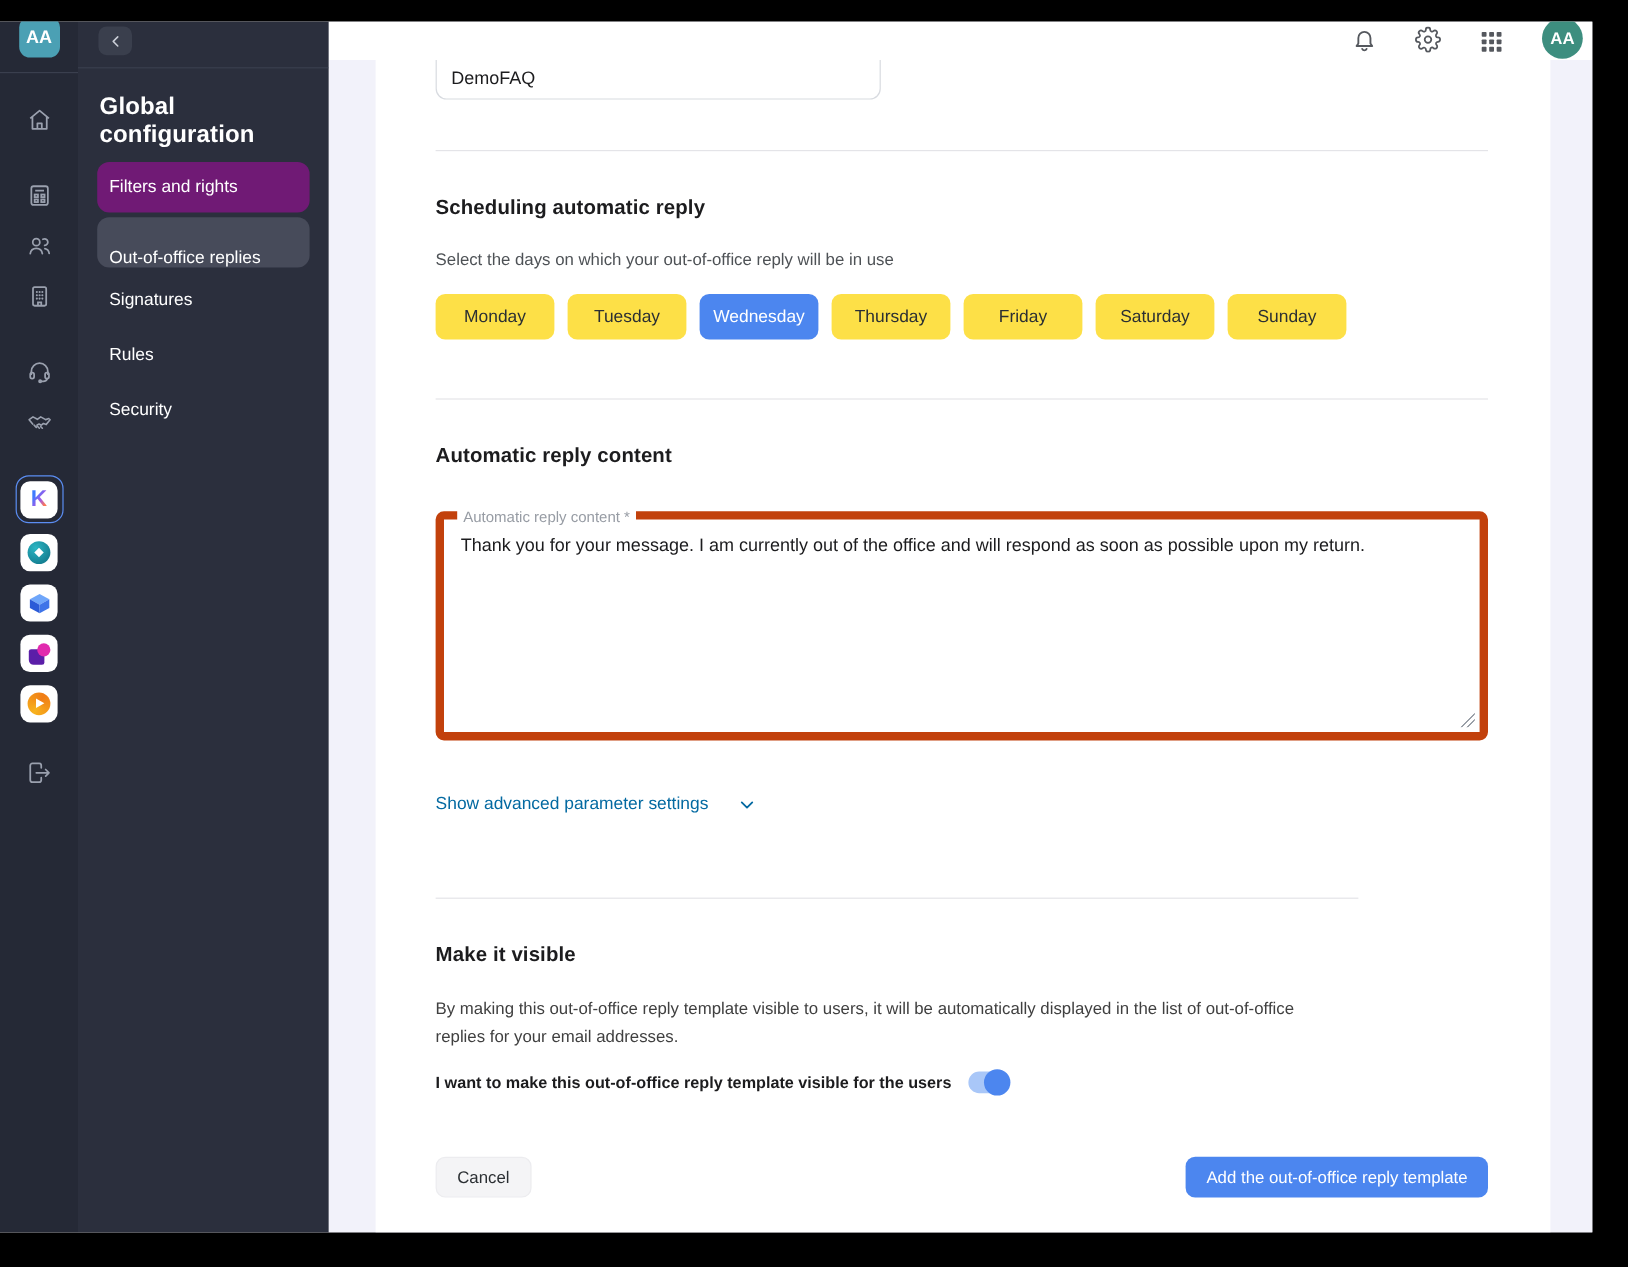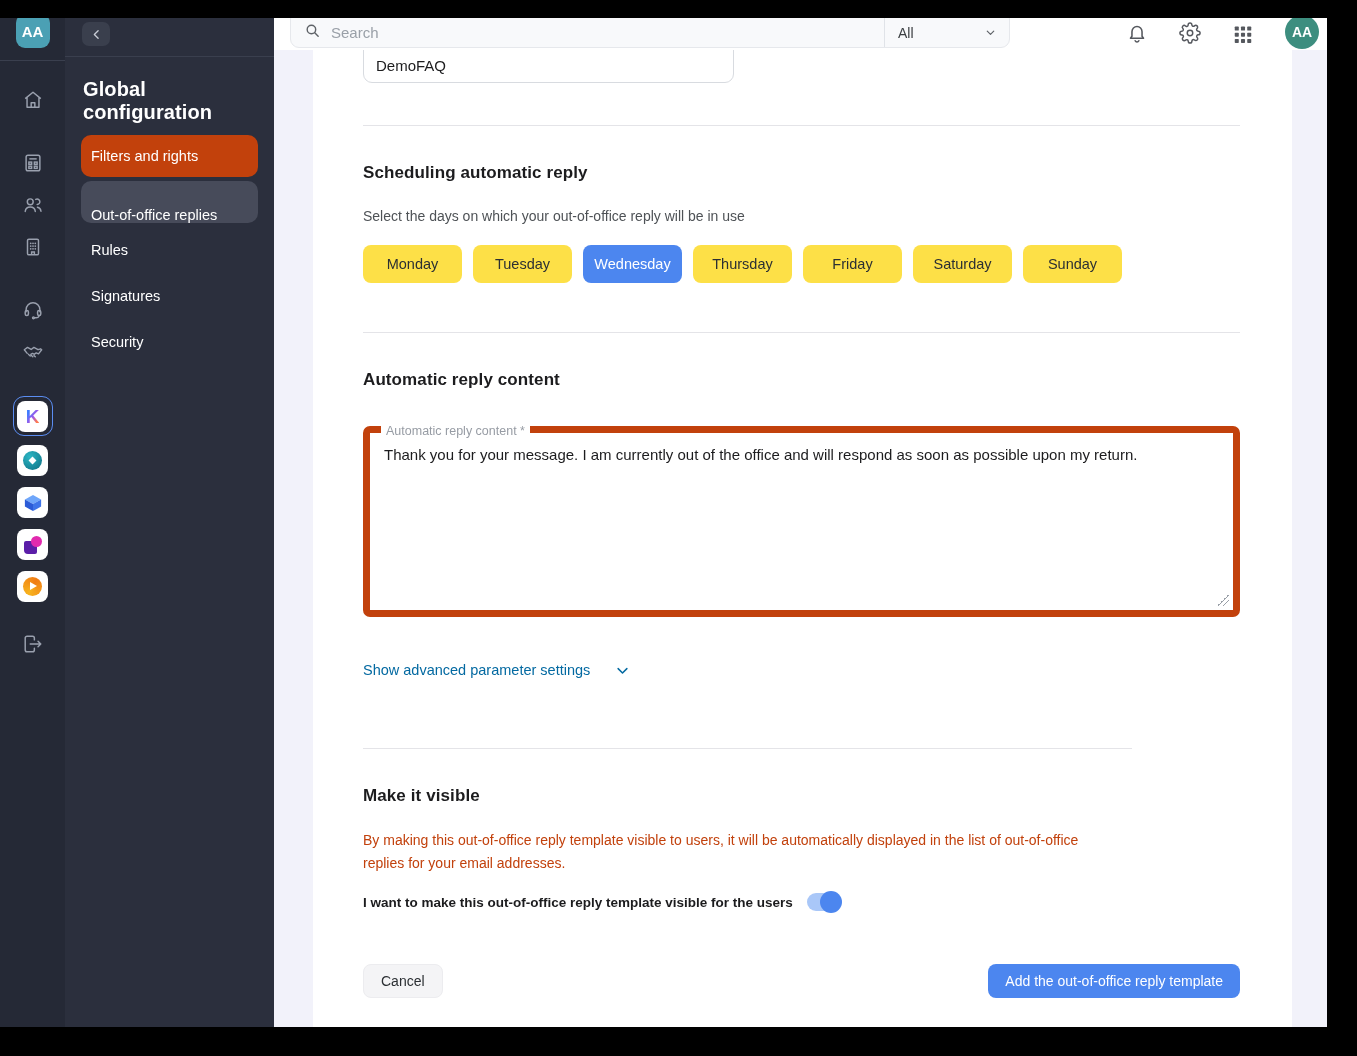--- a/index.html
+++ b/index.html
@@ -29,21 +29,21 @@
   .play-orb::after { content:''; position:absolute; left:7px; top:5px; border-left:7px solid #fff; border-top:4.5px solid transparent; border-bottom:4.5px solid transparent; }
 
   
   .sidepanel { width:209px; background:#2B2F3D; flex:none; color:#fff; }
   .back-btn { width:28px; height:24px; margin:4px 0 0 17px; background:#3A3F4D; border-radius:7px;
               display:flex; align-items:center; justify-content:center; color:#C9CDD6; cursor:pointer; }
   .side-divider { border-top:1px solid #3A3F4E; margin-top:10px; }
   .side-heading { font-size:20px; font-weight:700; margin:21px 18px 11px 18px; letter-spacing:.1px; }
   .side-item { height:42px; margin:0 16px 4px 16px; border-radius:10px; display:flex; align-items:center;
                padding-left:10px; font-size:14.5px; cursor:pointer; }
-  .side-item.black { background:#c2410c; }
+  .side-item.black { background:#701a75; }
   .side-item.selected { background:#474B5A;align-items:flex-end; }
   .side-item.plain { height:46px; margin-bottom:0; }
 
   
   .mainarea { flex:1; display:flex; flex-direction:column; min-width:0; }
   .topbar { height:32px; background:#fff; flex:none; display:flex; align-items:center; position:relative; }
   .searchbox { position:absolute; left:16px; top:-8px; width:720px; height:38px; background:#F8F9FB;
                border:1px solid #E6E8EC; border-radius:9px; display:flex; align-items:center; }
   .searchbox .mag { color:#5F6368; margin:6px 10px 0 13px; }
   .search-input { flex:1; border:none; outline:none; background:transparent; font-size:15px; color:#2B2F33;
@@ -87,21 +87,21 @@
   .ta-field { margin-top:36px; position:relative; height:191px; border:7px solid #c2410c; border-radius:7px; }
   .ta-label { position:absolute; top:-9px; left:11px; background:#fff; padding:0 5px; font-size:12.5px; color:#979CA4; }
   .ta-field textarea { width:100%; height:100%; border:none; outline:none; resize:none; background:transparent;
                        font-family:inherit; font-size:15px; color:#1C1C1E; padding:13px 14px; border-radius:7px; }
   .resize-corner { position:absolute; right:4px; bottom:4px; width:12px; height:12px; pointer-events:none;
                    background:linear-gradient(135deg,transparent 0 50%,#9AA0A8 50% 57%,transparent 57% 72%,#9AA0A8 72% 79%,transparent 79%); }
 
   .adv-link { margin-top:45px; display:inline-flex; align-items:center; gap:25px; color:#0369a1; font-size:14.5px; cursor:pointer;justify-content:center; }
   .adv-link svg { width:15px; height:15px; }
 
-  .desc { margin-top:23px; font-size:14px; color:#c2410c; line-height:1.62; max-width:752px; }
+  .desc { margin-top:23px; font-size:14px; color:#404040; line-height:1.62; max-width:752px; }
   .vis-row { margin-top:19px; display:flex; align-items:center; gap:14px; }
   .vis-row .bold-label { font-size:13.5px; }
 
   .actions { margin-top:53px; display:flex; justify-content:space-between; }
   .btn { height:34px; border-radius:8px; border:none; font-size:14px; font-family:inherit; padding:0 17px; cursor:pointer; }
   .btn.cancel { background:#F4F4F6; color:#2B2F33; border:1px solid #ECECEF; }
   .btn.primary { background:#4C86EF; color:#fff; }
 </style>
 </head>
 <body>
@@ -199,48 +199,32 @@
     </div>
     <div class="side-divider"></div>
     <div class="side-heading">Global configuration</div>
     <div class="side-item black">
       <span>Filters and rights</span>
     </div>
     <div class="side-item selected">
       <span>Out-of-office replies</span>
     </div>
     <div class="side-item plain">
+      <span>Signatures</span>
+    </div>
+    <div class="side-item plain">
       <span>Rules</span>
-    </div>
-    <div class="side-item plain">
-      <span>Signatures</span>
     </div>
     <div class="side-item plain">
       <span>Security</span>
     </div>
   </div>
 
   <div class="mainarea">
     <div class="topbar">
-      <div class="searchbox">
-        <span class="mag">
-          <svg width="17" height="17" viewBox="0 0 24 24" fill="none" stroke="currentColor" stroke-width="2" stroke-linecap="round">
-              <circle cx="10.5" cy="10.5" r="6"></circle>
-              <path d="M15.2 15.2 20 20"></path>
-            </svg>
-        </span>
-        <input class="search-input" placeholder="Search" style="">
-        <div class="all-select">
-          <span>All</span>
-          <span class="spacer"></span>
-          <svg width="13" height="13" viewBox="0 0 24 24" fill="none" stroke="#5F6368" stroke-width="2.2" stroke-linecap="round" stroke-linejoin="round">
-              <path d="M6 9.5l6 6 6-6"></path>
-            </svg>
-        </div>
-      </div>
       <div class="topbar-right">
         <span class="tb-icon">
           <svg viewBox="0 0 24 24" fill="none" stroke="currentColor" stroke-width="1.7" stroke-linejoin="round">
               <path d="M6.5 15.5v-5a5.5 5.5 0 0 1 11 0v5l1.6 2.3H4.9z"></path>
               <path d="M10 20.5a2.2 2.2 0 0 0 4 0" stroke-linecap="round"></path>
             </svg>
         </span>
         <span class="tb-icon">
           <svg viewBox="0 0 24 24" fill="none" stroke="currentColor" stroke-width="1.6" stroke-linejoin="round">
               <circle cx="12" cy="12" r="3"></circle>

